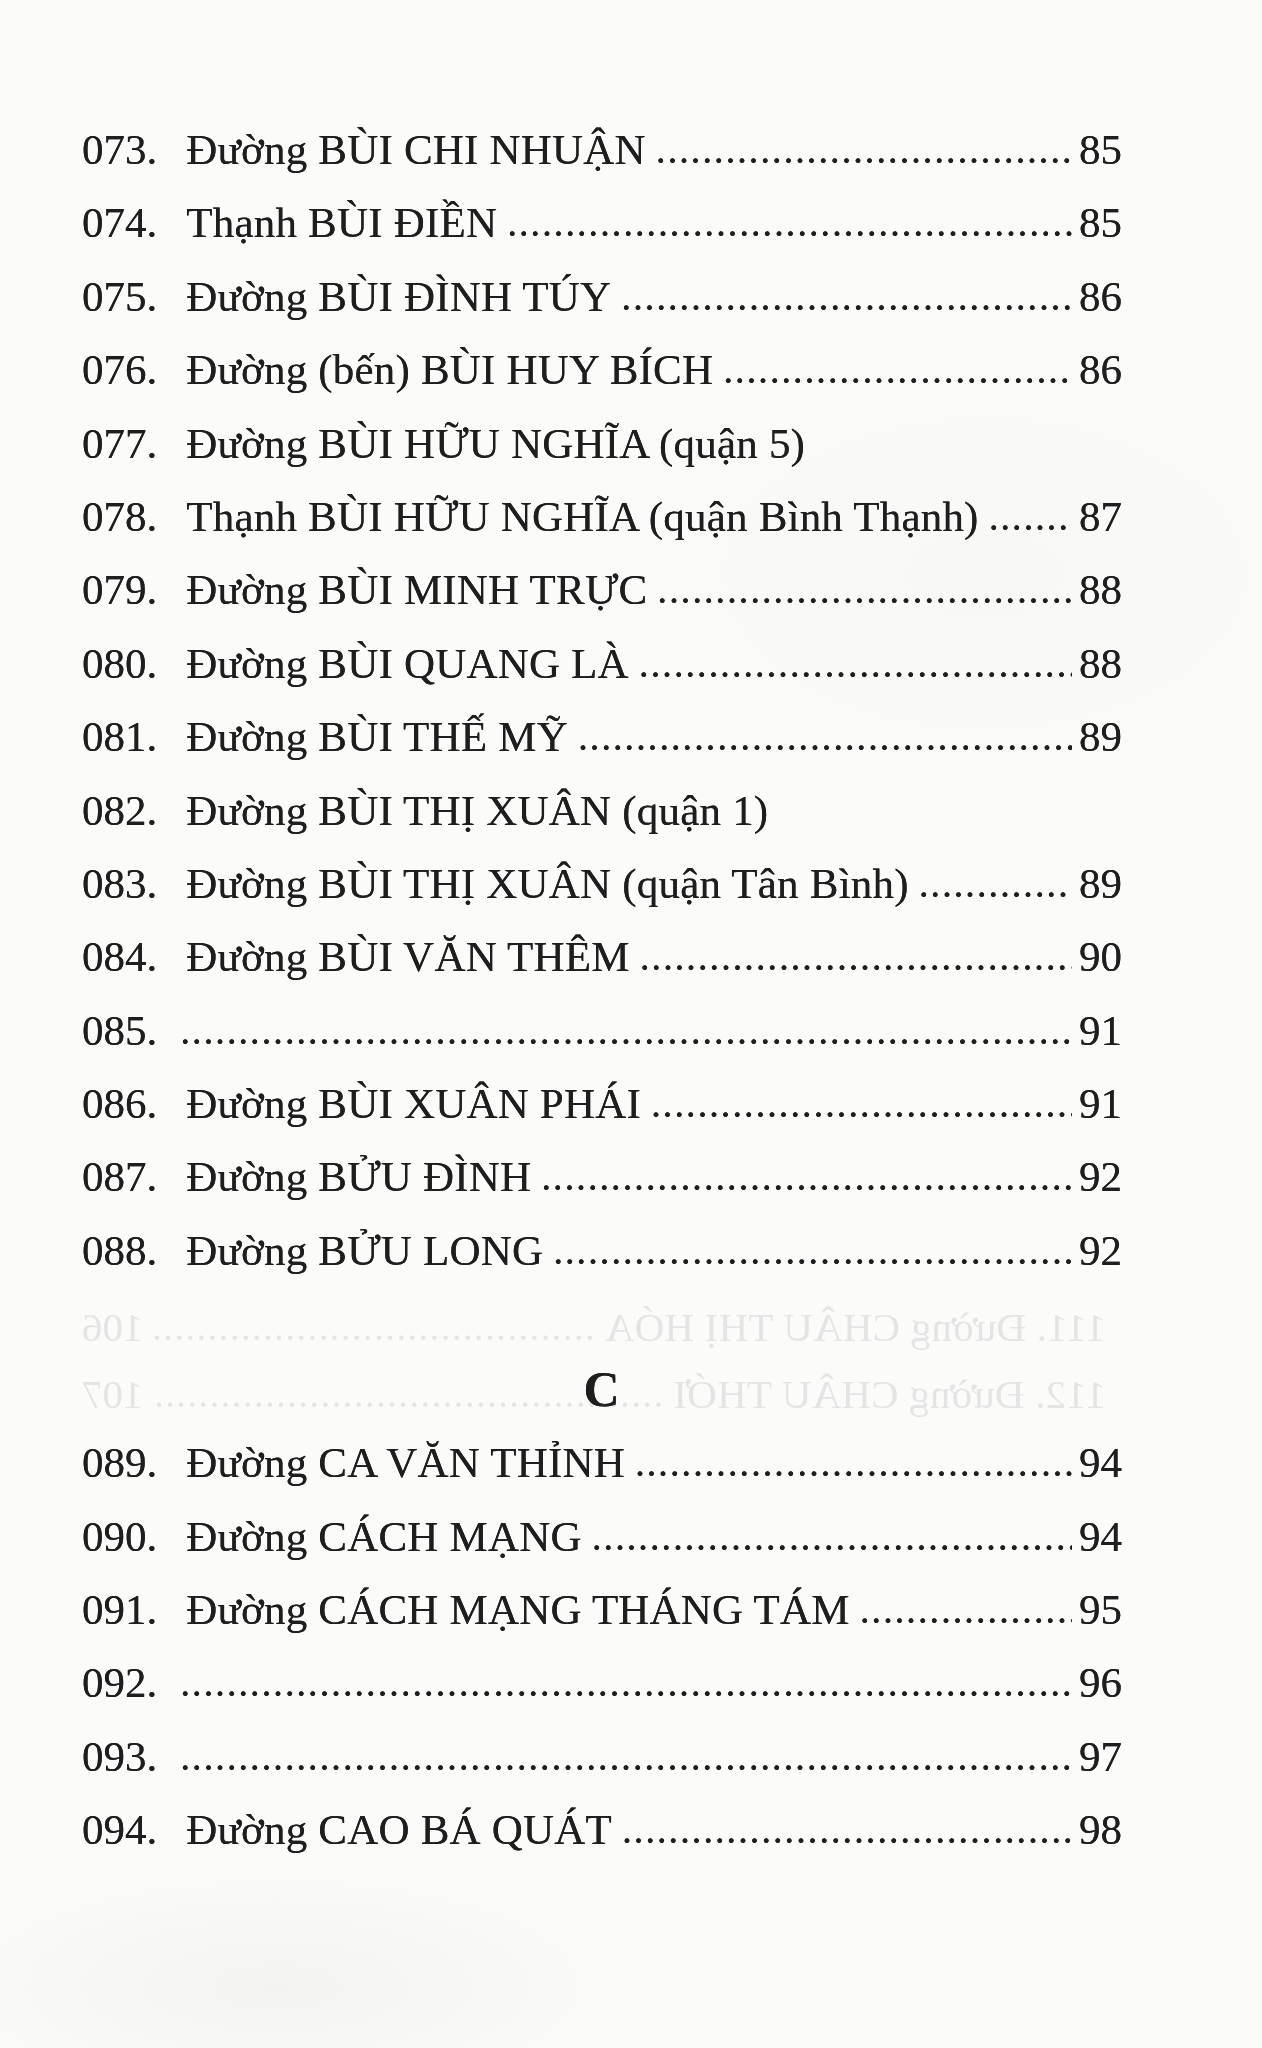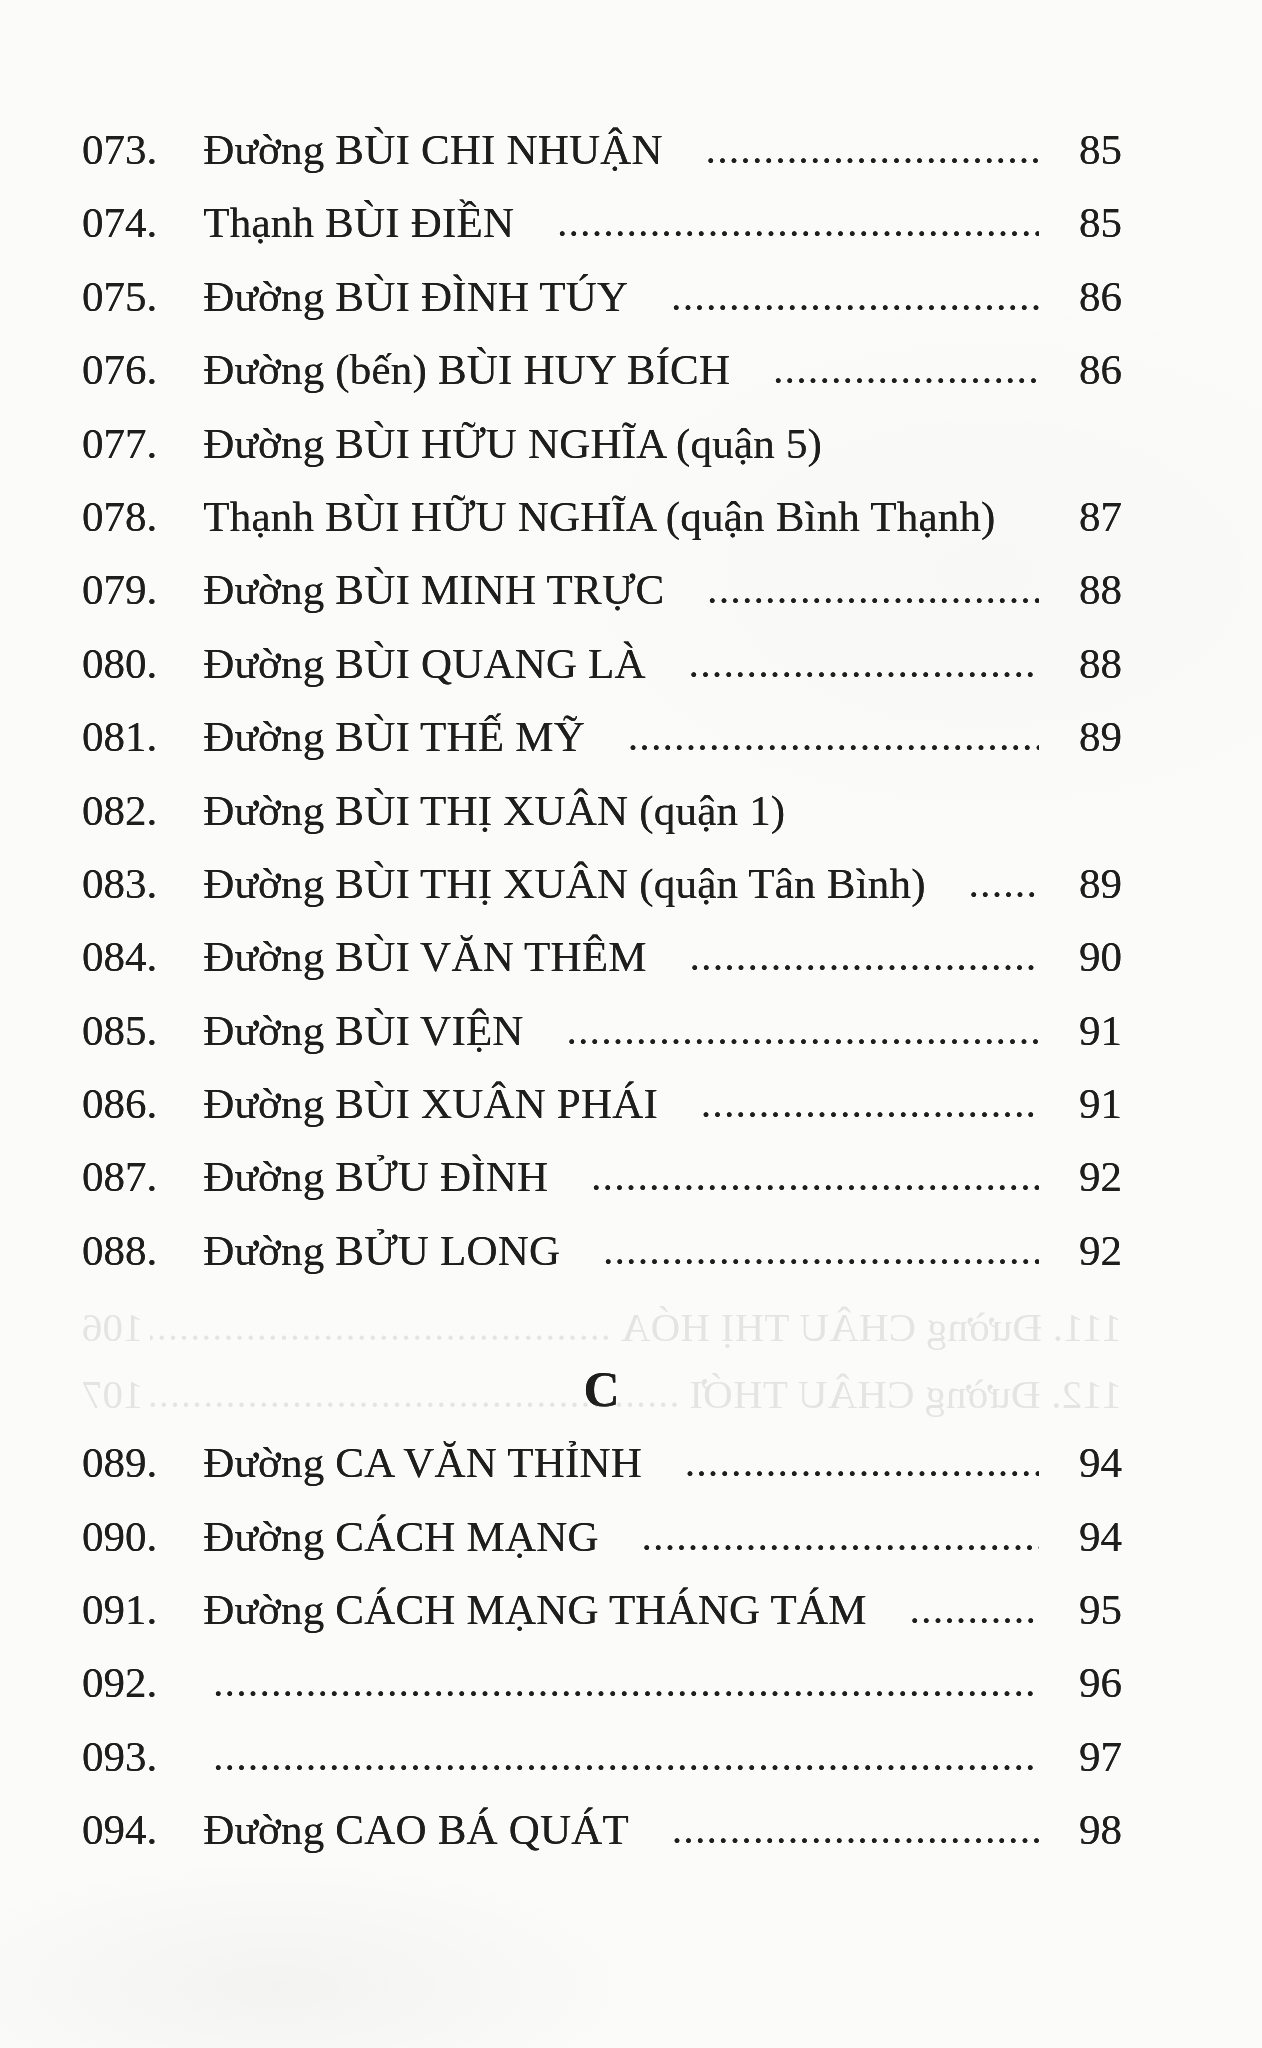--- a/index.html
+++ b/index.html
@@ -24,25 +24,24 @@
     position:absolute;left:82px;top:0;width:1040px;
     filter:blur(0.28px);
   }
   .row{
     display:flex;
     height:73.4px;
     line-height:73.4px;
     font-size:43px;
     white-space:nowrap;
     text-shadow:0 0 0.5px currentColor;
-    gap:33px;
   }
   .section-b{padding-top:113px;}
   .num{flex:none;margin-right:13px;}
-  .name{flex:none;letter-spacing:0.2px;}
+  .name{flex:none;letter-spacing:0.2px;margin-left:16px;}
   .dots{
     flex:1 1 auto;
     overflow:hidden;
     font-size:40px;
     letter-spacing:1.6px;
     margin-left:10px;
     margin-right:7px;
   }
   .pagenum{flex:none;}
   .c-heading{
@@ -139,21 +138,20 @@
           <span class="pagenum">89</span>
         </div>
         <div class="row">
           <span class="num">084.</span>
           <span class="name">Đường BÙI VĂN THÊM</span>
           <span class="dots">................................................................................................................................................................</span>
           <span class="pagenum">90</span>
         </div>
         <div class="row">
           <span class="num">085.</span>
-          <span class="name">Đường BÙI VIỆN</span>
           <span class="dots">................................................................................................................................................................</span>
           <span class="pagenum">91</span>
         </div>
         <div class="row">
           <span class="num">086.</span>
           <span class="name">Đường BÙI XUÂN PHÁI</span>
           <span class="dots">................................................................................................................................................................</span>
           <span class="pagenum">91</span>
         </div>
         <div class="row">

